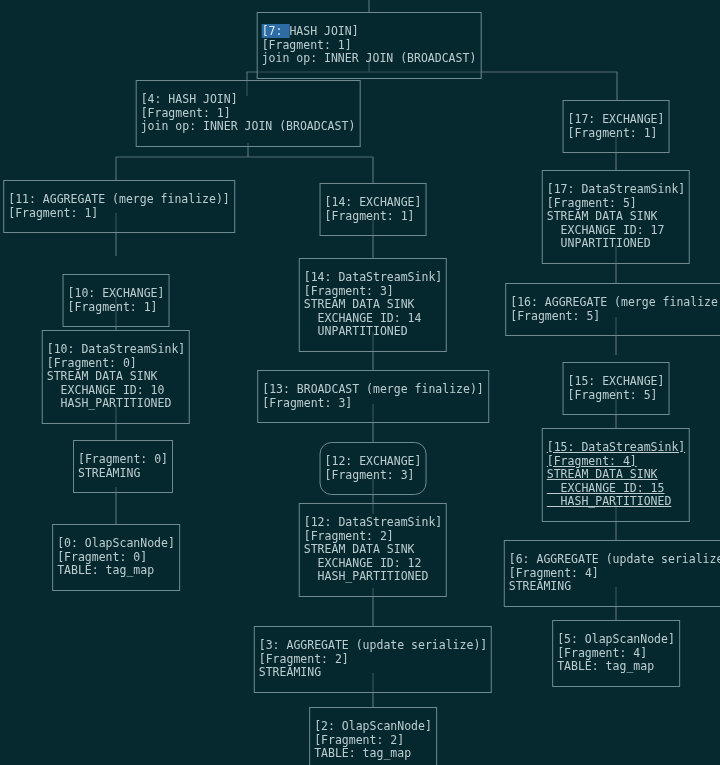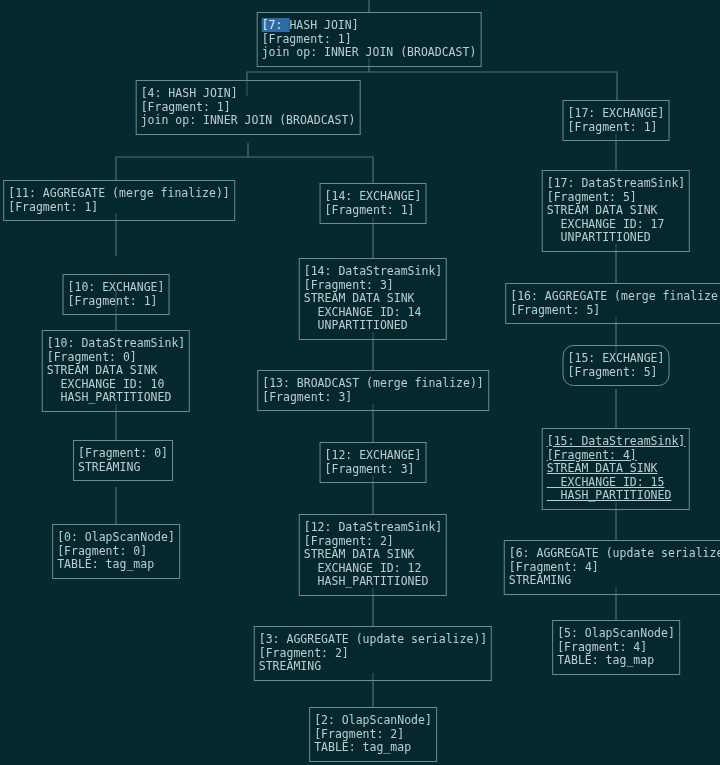--- a/index.html
+++ b/index.html
@@ -25,46 +25,46 @@
     stroke-linecap: butt;
   }
   .node {
     position: absolute;
     transform: translateX(-50%);
     border: 1px solid #6f8b90;
     background: rgba(6, 41, 48, 0.4);
     color: #bdcdcf;
     font-size: 11.5px;
     line-height: 13.5px;
-    padding: 6px 4px;
+    padding: 12px 4px;
     white-space: pre;
   }
   .node .line { white-space: pre; }
   .sel {
     background: #2e6ca5;
     color: #ddeaf3;
   }
   
   #box-n7     { left: 369px; top: 12px;  }
   #box-n4     { left: 248px; top: 80px;  }
   #box-n17ex  { left: 616px; top: 100px; }
   #box-n11    { left: 119px; top: 180px; }
   #box-n14ex  { left: 373px; top: 183px; }
   #box-n17dss { left: 616px; top: 170px; }
   #box-n10ex  { left: 116px; top: 256px; margin-top: 18px; }
   #box-n14dss { left: 373px; top: 258px; }
   #box-n16    { left: 621px; top: 283px; }
   #box-n10dss { left: 116px; top: 330px; }
   #box-n13    { left: 373px; top: 370px; }
-  #box-n15ex  { left: 616px; top: 345px; border-radius: 11px; }
+  #box-n15ex  { left: 616px; top: 362px; }
   #box-n1     { left: 123px; top: 440px; }
-  #box-n12ex  { left: 373px; top: 442px; }
+  #box-n12ex  { left: 373px; top: 442px; border-radius: 12px; }
   #box-n15dss { left: 616px; top: 428px; text-decoration: underline; }
   #box-n0     { left: 116px; top: 524px; }
-  #box-n12dss { left: 373px; top: 514px; }
+  #box-n12dss { left: 373px; top: 503px; }
   #box-n6     { left: 623px; top: 540px; }
   #box-n3     { left: 373px; top: 626px; }
   #box-n5     { left: 616px; top: 620px; }
   #box-n2     { left: 373px; top: 707px; }
 </style>
 </head>
 <body>
 
 <div id="plan-canvas">
 

